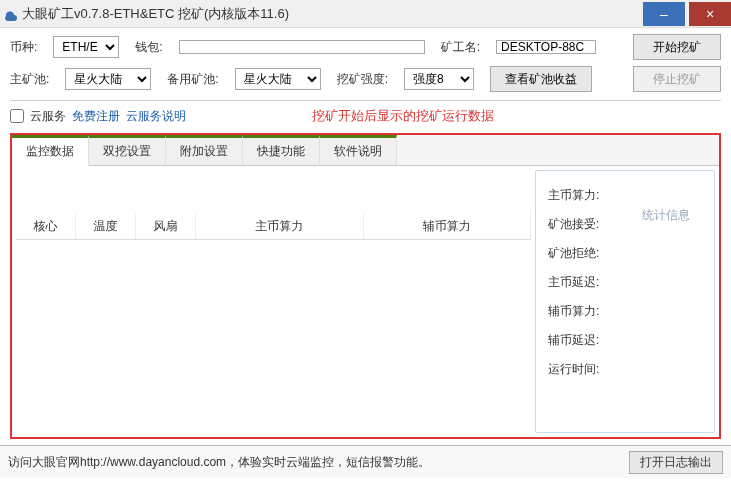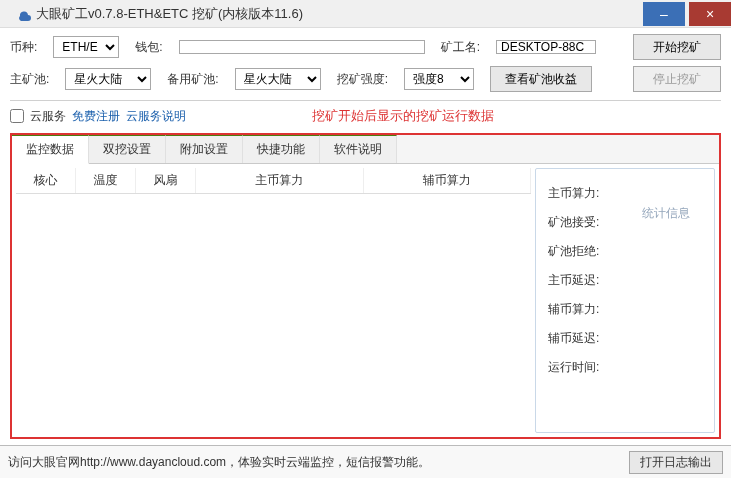--- a/index.html
+++ b/index.html
@@ -1,40 +1,40 @@
 <!DOCTYPE html>
 <html><head>
 <meta charset="utf-8">
 <style>
 * { margin: 0; padding: 0; box-sizing: border-box; font-family: "Microsoft YaHei", SimSun, sans-serif; }
 body { width: 731px; height: 500px; background: #fff; font-size: 12px; color: #333; overflow: hidden; }
-.titlebar { height: 28px; background: #f0f0f0; display: flex; align-items: center; padding-left: 16px; border-bottom: 1px solid #ddd; }
+.titlebar { height: 28px; background: #f0f0f0; display: flex; align-items: center; padding-left: 2px; border-bottom: 1px solid #ddd; }
 .titlebar .ticon { width: 16px; height: 16px; margin-right: 4px; }
 .titlebar .ttext { flex: 1; font-size: 13px; }
 .titlebar .tbtn { width: 42px; height: 24px; display: flex; align-items: center; justify-content: center; color: #fff; font-size: 14px; margin-left: 4px; }
 .tbtn.min { background: #3b6fb6; }
 .tbtn.close { background: #a83a32; }
 .row { display: flex; align-items: center; padding: 6px 10px; gap: 16px; }
 .lbl { white-space: nowrap; }
 select, input[type=text] { border: 1px solid #a8a8a8; height: 14px; padding: 0 4px; font-size: 12px; background: #fff; }
 select { height: 22px; }
 .btn { height: 26px; border: 1px solid #a8a8a8; background: #e8e8e8; padding: 0 14px; font-size: 12px; cursor: pointer; }
 .btn.primary { width: 88px; }
 .btn.disabled { color: #999; background: #efefef; }
 .sep { height: 1px; background: #d0d0d0; margin: 2px 10px; }
 .cloudrow { display: flex; align-items: center; padding: 4px 10px; gap: 6px; }
 .cloudrow input[type=checkbox] { width: 14px; height: 14px; }
 .linkblue { color: #1a5fac; cursor: pointer; }
 .annot { color: #d33; margin-left: 120px; font-size: 13px; }
 .redbox { border: 2px solid #d33; margin: 4px 10px 6px 10px; height: 306px; display: flex; flex-direction: column; }
 .tabs { display: flex; border-bottom: 1px solid #c9c9c9; background: #f5f5f5; }
-.tab { padding: 5px 14px; border-right: 1px solid #e0e0e0; border-top: 1px solid #4d7c0f; cursor: pointer; background: #f0f0f0; }
+.tab { padding: 5px 14px; border-right: 1px solid #e0e0e0; border-top: 3px solid #4d7c0f; cursor: pointer; background: #f0f0f0; }
 .tab.active { background: #fff; border-bottom: 1px solid #fff; margin-bottom: -1px; }
 .tabbody { flex: 1; display: flex; padding: 4px; gap: 4px; }
-.tableside { flex: 1; }
+.tableside { flex: 1; margin-top: 44px; }
 .tblhead { display: flex; border-bottom: 1px solid #ddd; }
 .tblhead .th { padding: 4px 0; text-align: center; border-right: 1px solid #eee; }
 .th0 { width: 60px; } .th1 { width: 60px; } .th2 { width: 60px; } .th3 { flex: 1; } .th4 { flex: 1; }
 .statbox { width: 180px; border: 1px solid #c9d8e8; border-radius: 2px; position: relative; padding: 10px 10px 6px 10px; }
 .statlegend { position: absolute; top: -8px; right: 18px; background: #fff; padding: 0 6px; color: #94a6bb; font-size: 12px; margin-top: 44px; }
 .statitem { padding: 6px 2px; color: #333; }
 .footer { height: 26px; border-top: 1px solid #bbb; display: flex; align-items: center; padding: 16px 8px; justify-content: space-between; background: #f8f8f8; }
 .footer .furl { color: #333; }
 .footer .fbtn { border: 1px solid #a8a8a8; background: #e8e8e8; padding: 2px 10px; cursor: pointer; }
 </style>

